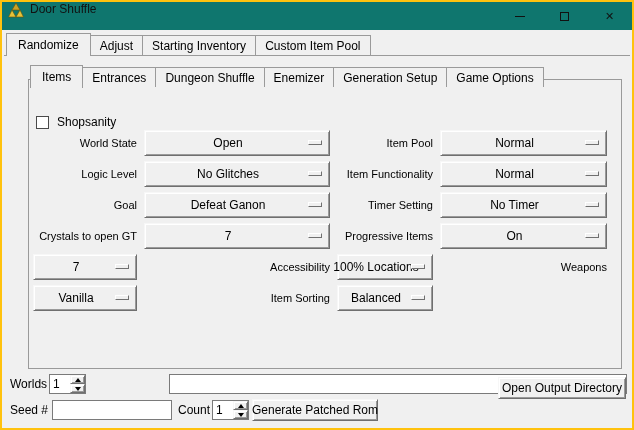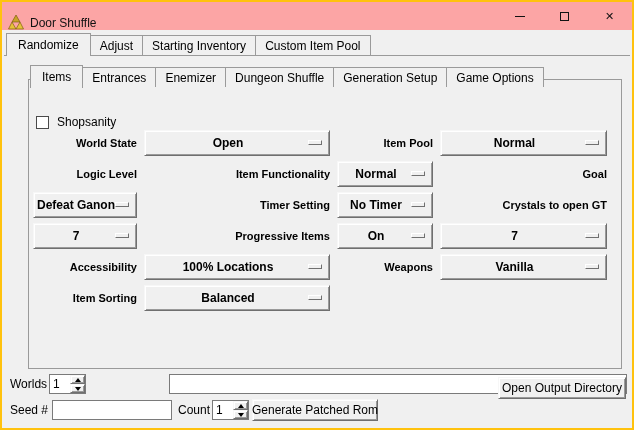--- a/index.html
+++ b/index.html
@@ -6,21 +6,21 @@
   html,body { background:#888; }
   body { width:634px; height:430px; }
   .window {
     position:relative; width:634px; height:430px;
     background:#f0f0f0; border:2px solid #ffc20e; overflow:hidden;
     font-family:"Liberation Sans","DejaVu Sans",sans-serif; font-size:12px; color:#000;
   }
   
   .titlebar {
     position:absolute; top:0; left:0; right:0; height:28px;
-    background:#fca5a5; display:flex; align-items:flex-end;
+    background:#0f766e; display:flex; align-items:flex-start;
   }
   .titlebar-icon { width:16px; height:16px; margin:0 6px; flex:0 0 auto; }
   .titlebar-title { white-space:nowrap; font-size:12px; color:#111; }
   .titlebar-spacer { flex:1; }
   .tb-btn { width:45px; height:28px; display:flex; align-items:center; justify-content:center; cursor:default; }
   .min-glyph { display:block; width:10px; height:1px; background:#111; }
   .max-glyph { display:block; width:9px; height:9px; border:1px solid #111; }
   .close-glyph { font-size:11px; line-height:1; color:#111; }
   
   .tabbar { position:absolute; display:flex; align-items:flex-end; z-index:4; }
@@ -39,21 +39,21 @@
     border:1px solid #9a9a9a; background:#f0f0f0; z-index:2;
   }
   
   .cb-row { position:absolute; left:7px; display:flex; align-items:center; gap:8px; height:20px; cursor:default; }
   .cb-row.r1 { top:5px; } .cb-row.r2 { top:32px; }
   .cb-box { width:13px; height:13px; background:#fff; border:1px solid #4a4a4a; flex:0 0 auto; }
   
   .options-grid {
     position:absolute; left:4px; top:50px;
     display:grid; grid-template-columns:104px 186px 96px 167px;
-    column-gap:7px; row-gap:5px; align-items:center;font-weight:bold;
+    column-gap:7px; row-gap:5px; align-items:center;
   }
   .opt-label { font-size:11px; text-align:right; white-space:nowrap; justify-self:end; }
   .raised {
     background:#f0f0f0;
     border:1px solid; border-color:#f7f7f7 #6f6f6f #6f6f6f #f7f7f7;
     box-shadow: inset 1px 1px 0 #ffffff, inset -1px -1px 0 #9a9a9a;
   }
   .optmenu {
     position:relative; height:26px; display:flex; align-items:center; justify-content:center;
     padding:0 24px 0 6px; white-space:nowrap; cursor:default;
@@ -126,24 +126,24 @@
   <div class="outer-pane-line"></div>
 
   <div class="tabbar inner-tabbar">
     <div class="tab selected">
         <span>Items</span>
       </div>
     <div class="tab">
         <span>Entrances</span>
       </div>
     <div class="tab">
+        <span>Dungeon Shuffle</span>
+      </div>
+    <div class="tab">
         <span>Enemizer</span>
-      </div>
-    <div class="tab">
-        <span>Dungeon Shuffle</span>
       </div>
     <div class="tab">
         <span>Generation Setup</span>
       </div>
     <div class="tab">
         <span>Game Options</span>
       </div>
   </div>
 
   <div class="pane">
@@ -160,20 +160,24 @@
           <span>Open</span>
           <i class="ind"></i>
         </div>
       <div class="opt-label">Item Pool</div>
       <div class="optmenu raised">
           <span>Normal</span>
           <i class="ind"></i>
         </div>
 
       <div class="opt-label">Logic Level</div>
+      <div class="optmenu raised">
+          <span>No Glitches</span>
+          <i class="ind"></i>
+        </div>
       <div class="opt-label">Item Functionality</div>
       <div class="optmenu raised">
           <span>Normal</span>
           <i class="ind"></i>
         </div>
 
       <div class="opt-label">Goal</div>
       <div class="optmenu raised">
           <span>Defeat Ganon</span>
           <i class="ind"></i>

